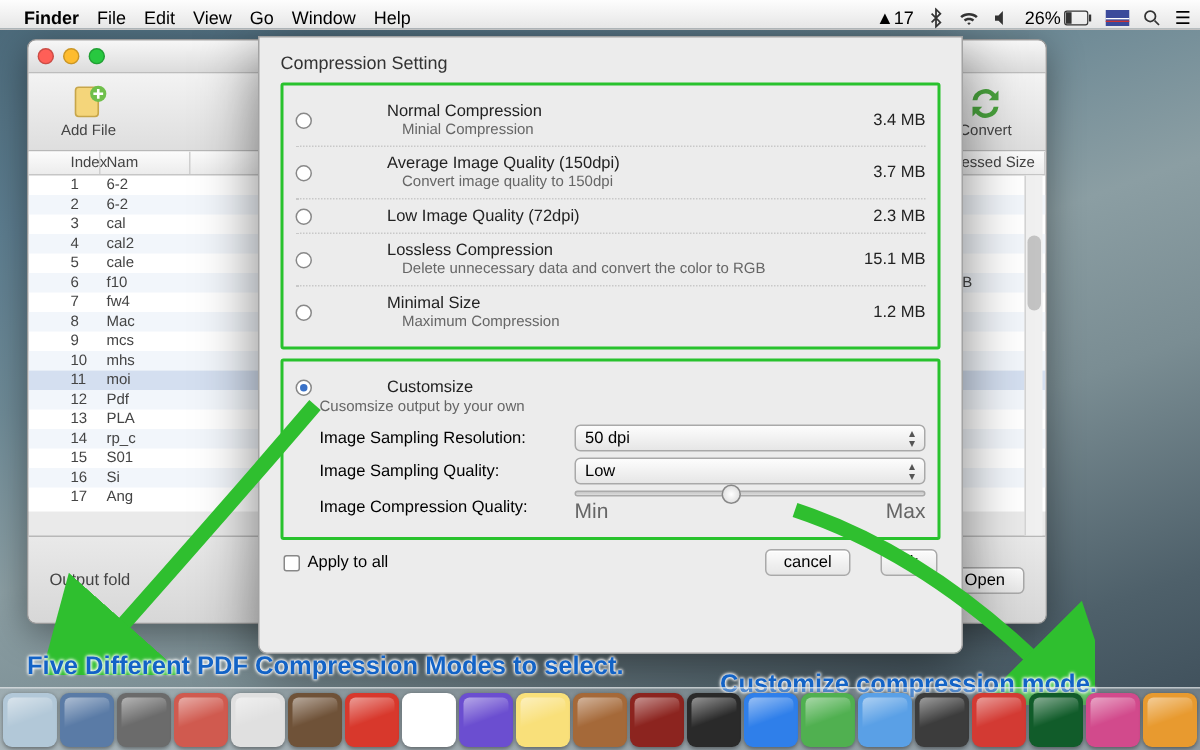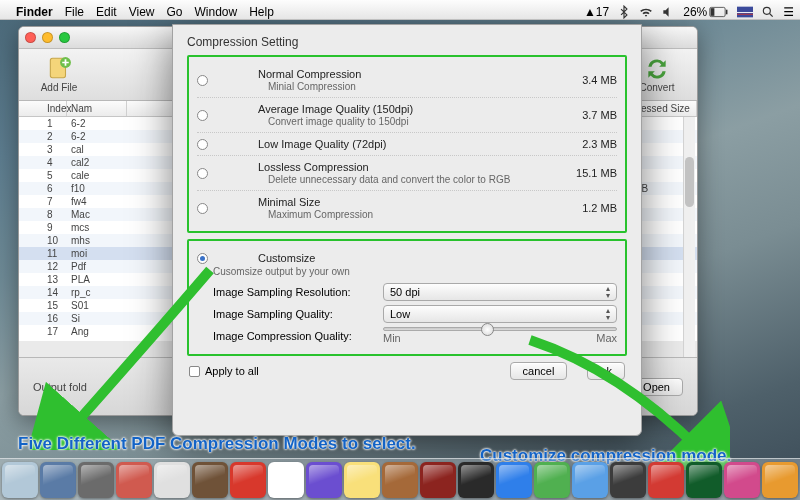--- a/index.html
+++ b/index.html
@@ -59,21 +59,21 @@
 .form-row{display:flex;align-items:center;font-size:11px;margin:4px 0 4px 16px;}
 .form-row label{width:170px;}
 .select{flex:1;height:18px;background:linear-gradient(#fdfdfd,#e6e6e6);border:1px solid #a9a9a9;
   border-radius:4px;display:flex;align-items:center;padding:0 6px;justify-content:space-between;}
 .select .arrows{font-size:8px;line-height:7px;color:#555;}
 .slider-row{display:flex;align-items:center;margin:4px 0 4px 16px;font-size:11px;}
 .slider-row label{width:170px;}
 .slider-wrap{flex:1;}
 .slider-track{height:4px;background:linear-gradient(#c7c7c7,#dcdcdc);border:1px solid #aaa;border-radius:2px;position:relative;}
 .slider-knob{position:absolute;top:-5px;left:42%;width:13px;height:13px;background:radial-gradient(#fff,#d6d6d6);border:1px solid #888;border-radius:50%;}
-.slider-minmax{display:flex;justify-content:space-between;font-size:11px;color:#666;margin-top:1px;}
+.slider-minmax{display:flex;justify-content:space-between;font-size:14px;color:#666;margin-top:1px;}
 .sheet-footer{display:flex;align-items:center;margin-top:6px;padding:0 2px;}
 .chk{width:11px;height:11px;border:1px solid #888;border-radius:2px;background:#fff;margin-right:5px;}
 .sheet-footer .btns{margin-left:auto;display:flex;gap:20px;}
 .annotation{position:absolute;z-index:50;font-size:17px;font-weight:bold;font-family:Arial,sans-serif;
   color:#1363c6;text-shadow:0 0 2px #fff,0 0 2px #fff,0 0 3px #fff;}
 .arrow{position:absolute;z-index:40;}
 .dock{position:absolute;bottom:0;left:0;right:0;height:42px;display:flex;justify-content:center;
   align-items:flex-end;gap:2px;z-index:60;
   background:linear-gradient(rgba(220,225,228,.3),rgba(200,208,212,.6));
   border-top:1px solid rgba(255,255,255,.4);}

